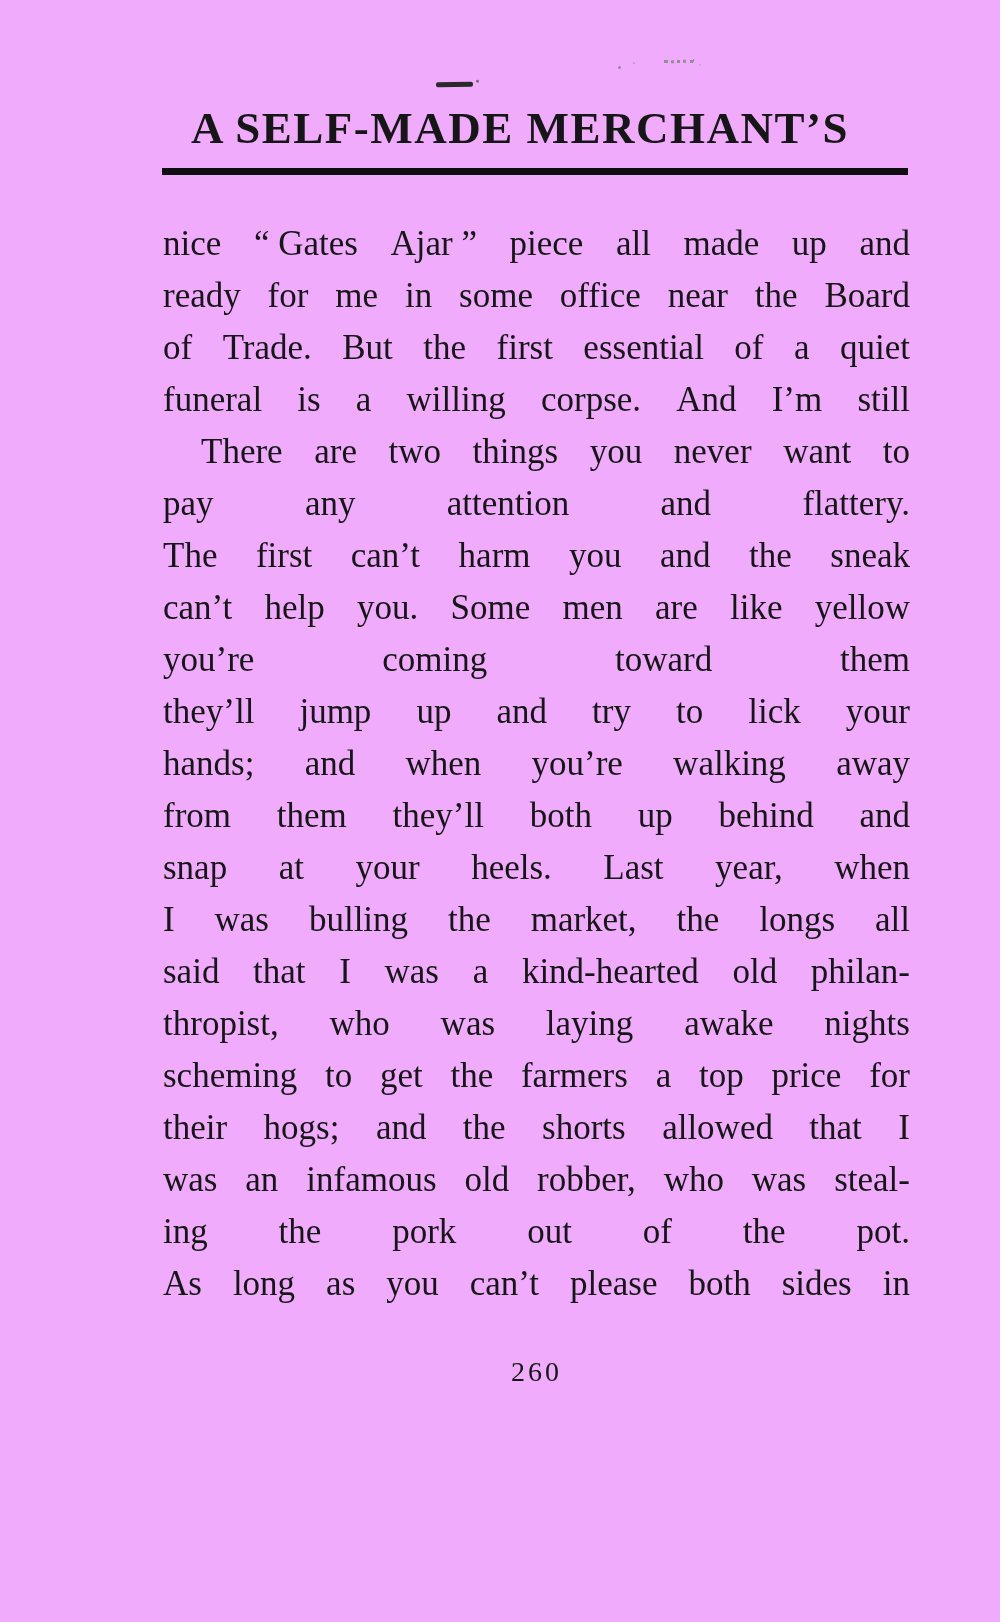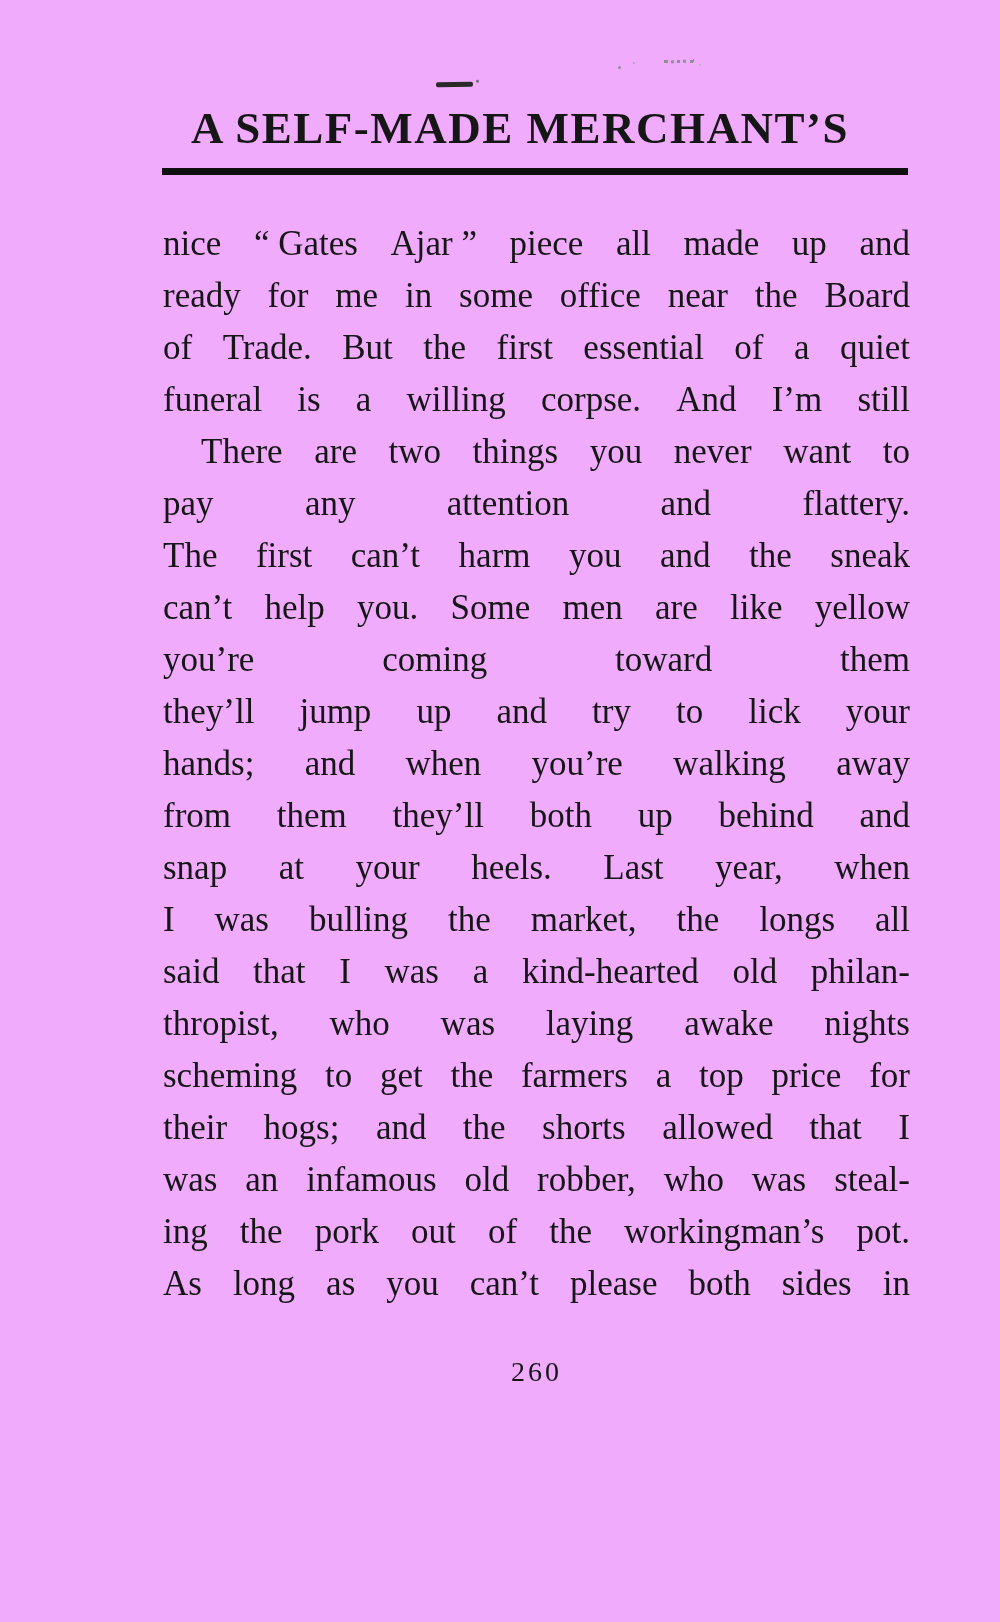--- a/index.html
+++ b/index.html
@@ -267,21 +267,20 @@
         <span>was</span>
         <span>steal-</span>
       </div>
       <div class="line just">
         <span>ing</span>
         <span>the</span>
         <span>pork</span>
         <span>out</span>
         <span>of</span>
         <span>the</span>
-        <span>workingman’s</span>
         <span>pot.</span>
       </div>
       <div class="line just">
         <span>As</span>
         <span>long</span>
         <span>as</span>
         <span>you</span>
         <span>can’t</span>
         <span>please</span>
         <span>both</span>

